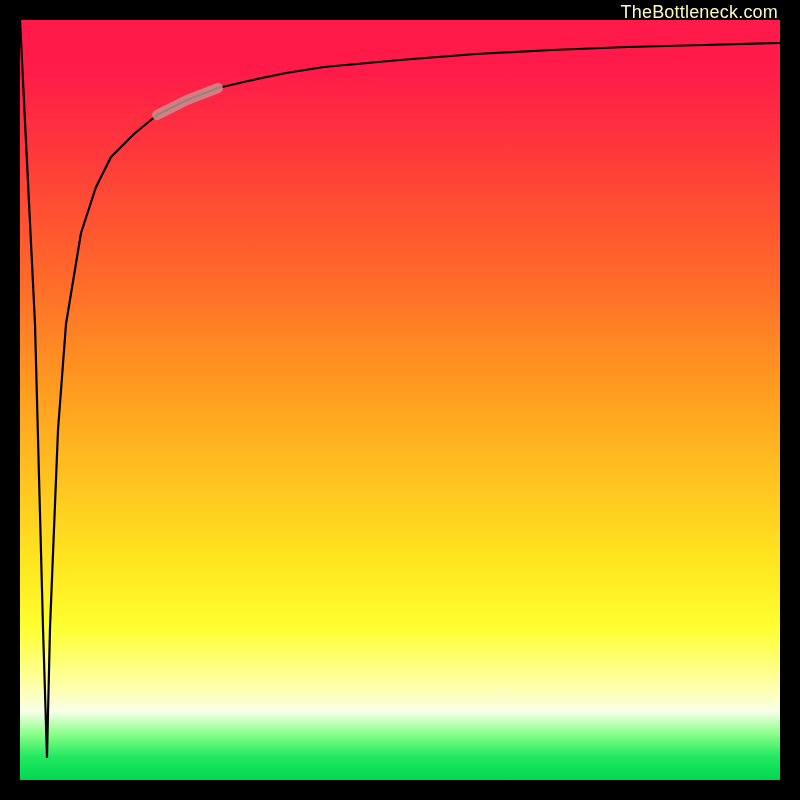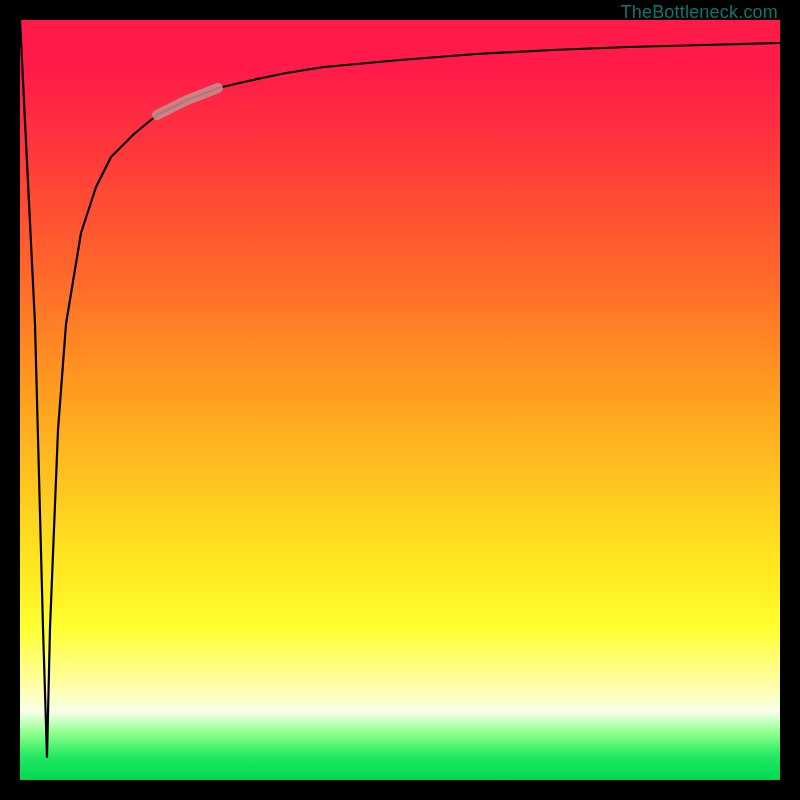--- a/index.html
+++ b/index.html
@@ -36,21 +36,21 @@
       #88ff88 94%,
       #20e860 97%,
       #00d850 100%
     );
     overflow: hidden;
   }
   .attribution {
     position: absolute;
     top: 2px;
     right: 22px;
-    color: #0f766e;
+    color: #fef9c3;
     font-size: 18px;
     font-weight: 500;
     letter-spacing: 0.2px;
   }
   svg.curve {
     position: absolute;
     left: 0;
     top: 0;
     width: 760px;
     height: 760px;

